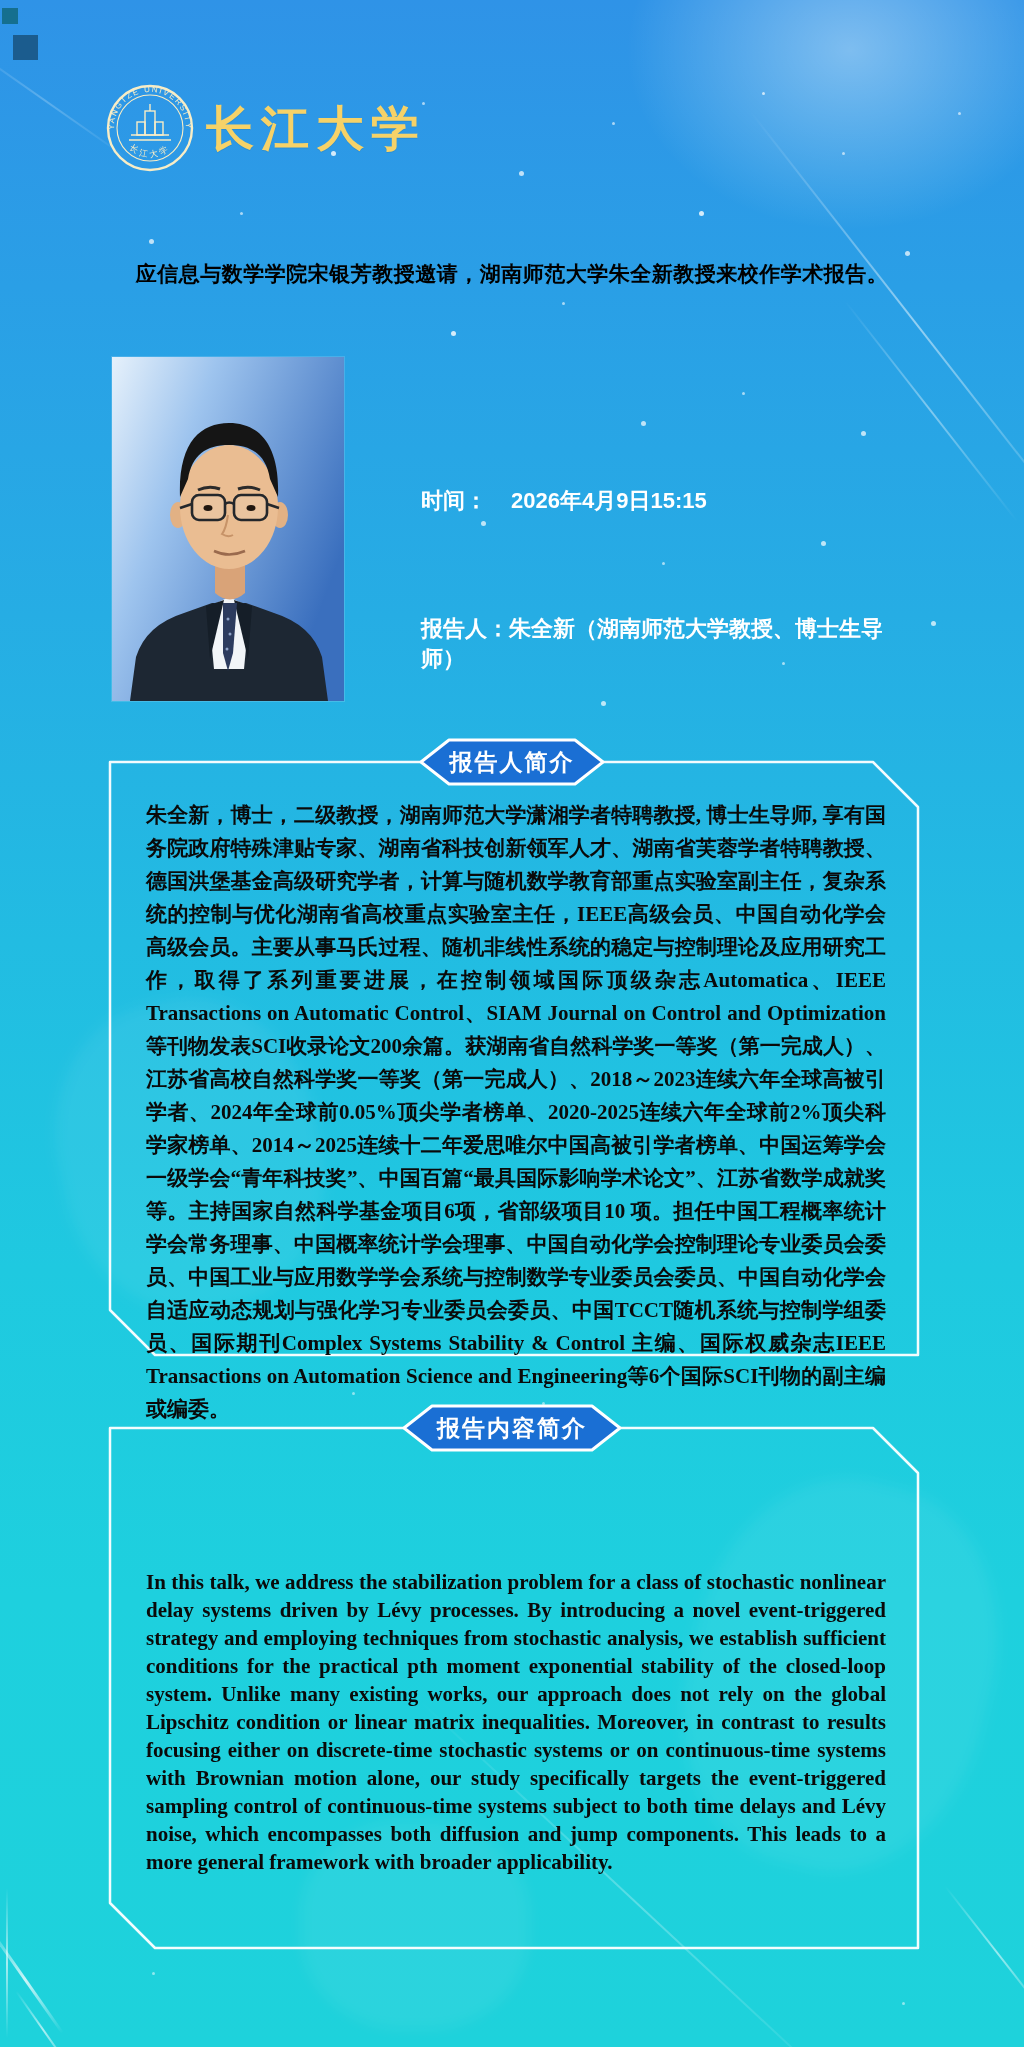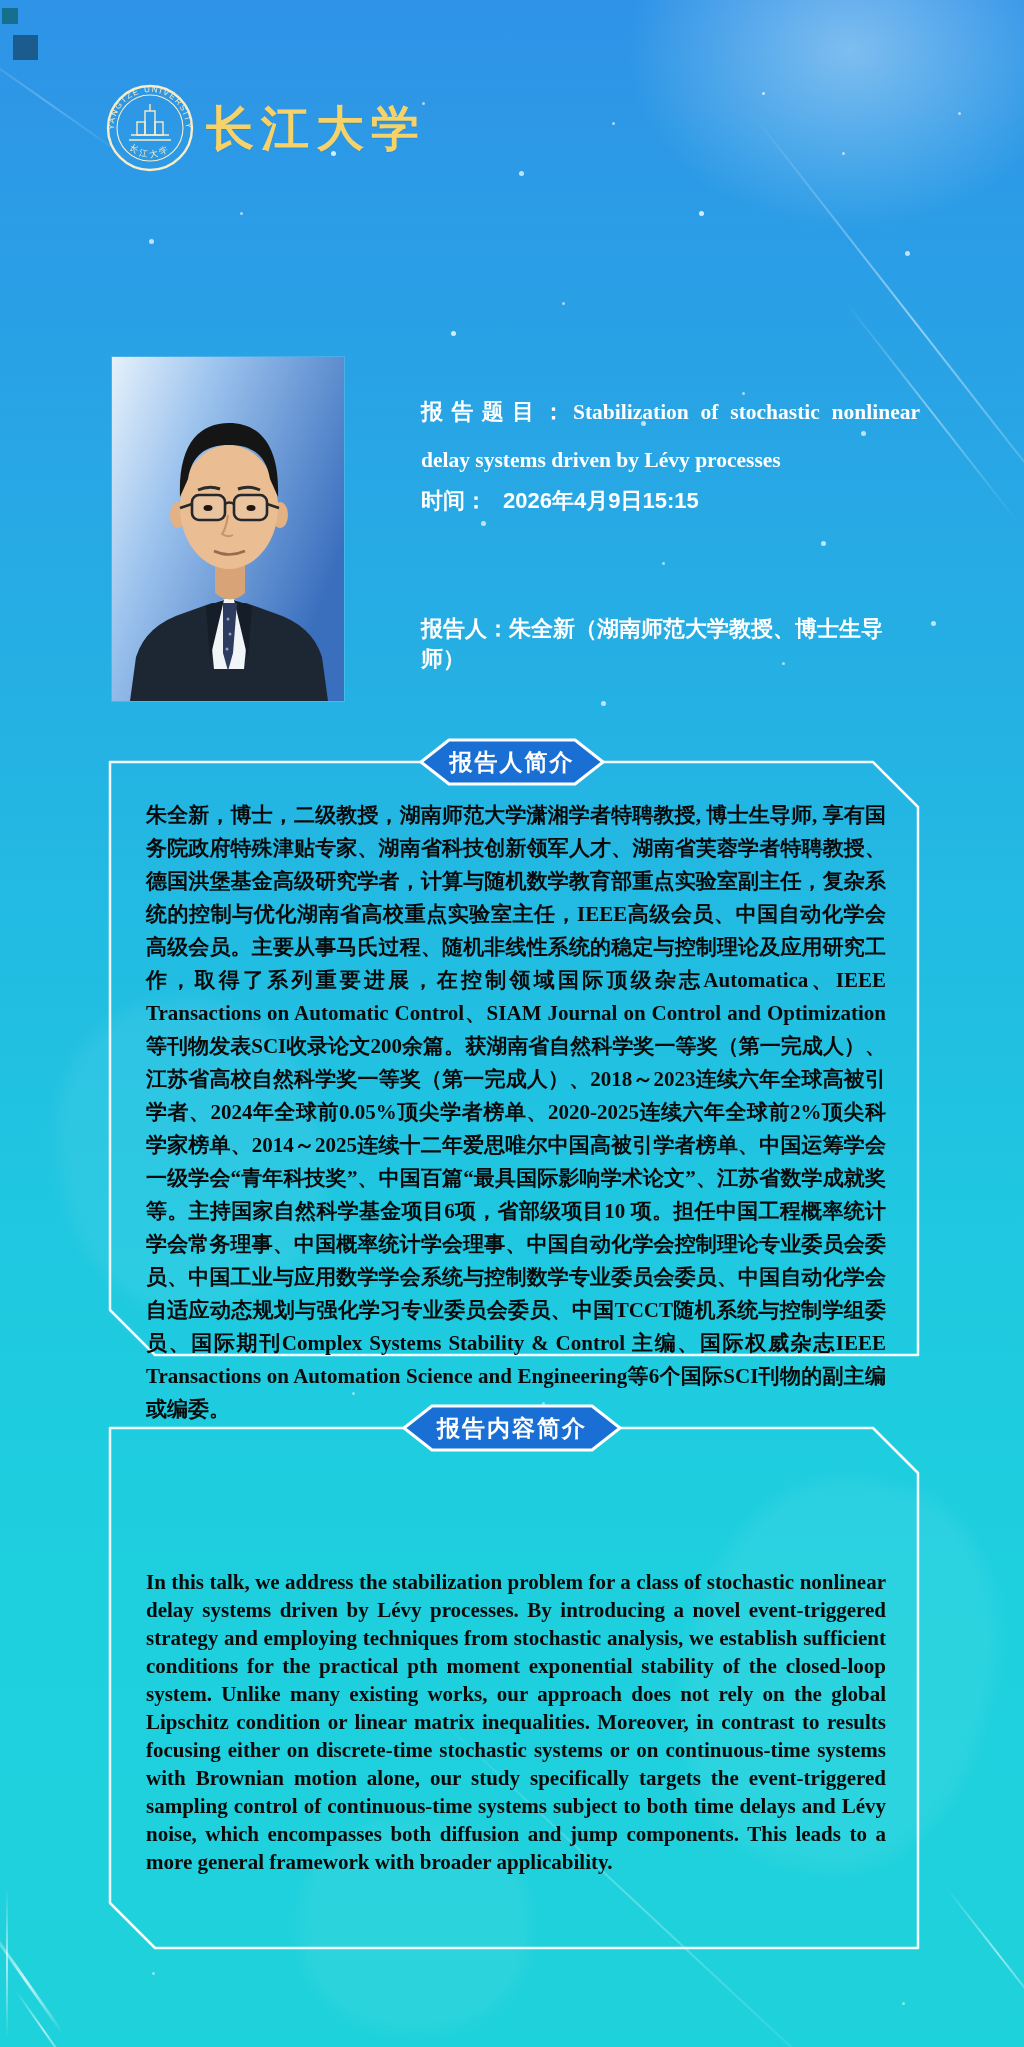--- a/index.html
+++ b/index.html
@@ -51,21 +51,21 @@
     text-shadow:0 1px 0 rgba(0,0,0,.08);}
   
   .announce{left:0;top:260px;width:1024px;text-align:center;color:#000;
     font-size:21px;font-weight:700;letter-spacing:.5px;}
   
   .photo{left:112px;top:357px;width:232px;height:344px;box-shadow:0 0 0 1px rgba(255,255,255,.15);}
   
   .drow{left:421px;width:499px;color:#fff;}
   .lbl{font-weight:700;font-size:22px;}
   .lbl-sp{letter-spacing:2px;}
-  .gap{margin-right:16px;}
+  .gap{margin-right:24px;}
   .serifv{font-family:"Liberation Serif","DejaVu Serif",serif;font-weight:700;font-size:21.5px;}
   .sansv{font-weight:700;font-size:22px;}
   .title-row{top:388px;line-height:47px;text-align:justify;}
   .time-row{top:486px;}
   .venue-row{top:548px;}
   .speaker-row{top:614px;}
   
   .overlay{left:0;top:0;width:1024px;height:2047px;pointer-events:none;}
   .overlay polygon.panel{fill:none;stroke:rgba(255,255,255,.95);stroke-width:2.5;stroke-linejoin:round;}
   .overlay polygon.badge{fill:#1a6fd4;stroke:#ffffff;stroke-width:3;stroke-linejoin:round;}
@@ -119,20 +119,21 @@
       <rect x="39" y="27" width="10" height="24"></rect>
       <rect x="31" y="38" width="8" height="13"></rect>
       <rect x="49" y="38" width="8" height="13"></rect>
       <line x1="25" y1="51" x2="63" y2="51"></line>
       <line x1="23" y1="56" x2="65" y2="56"></line>
     </g>
   </svg>
 
   <div class="abs uni-name">长江大学</div>
 
+  <div class="abs announce">应信息与数学学院宋银芳教授邀请，湖南师范大学朱全新教授来校作学术报告。</div>
 
   <svg class="abs photo" viewBox="0 0 232 344">
     <defs>
       <linearGradient id="pbg" x1="0" y1="0" x2="1" y2="0.55">
         <stop offset="0" stop-color="#e6f1fb"></stop>
         <stop offset="0.35" stop-color="#9ec4ee"></stop>
         <stop offset="1" stop-color="#3a6fbe"></stop>
       </linearGradient>
     </defs>
     <rect x="0" y="0" width="232" height="344" fill="url(#pbg)"></rect>
@@ -159,23 +160,20 @@
         <path d="M80,147 L68,151" fill="none"></path>
         <path d="M155,147 L167,151" fill="none"></path>
       </g>
       <ellipse cx="96" cy="151" rx="4.5" ry="3" fill="#20160f"></ellipse>
       <ellipse cx="139" cy="151" rx="4.5" ry="3" fill="#20160f"></ellipse>
       <path d="M116,158 Q114,172 110,177 Q116,181 121,178" stroke="#c79368" stroke-width="2" fill="none"></path>
       <path d="M102,194 Q117,201 133,194" stroke="#9a6a4d" stroke-width="2.5" fill="none"></path>
     </g>
   </svg>
 
-  <div class="abs drow title-row">
-    <span class="lbl lbl-sp">报告题目：</span><span class="serifv">Stabilization of stochastic nonlinear delay systems driven by Lévy processes</span>
-  </div>
   <div class="abs drow time-row">
     <span class="lbl gap">时间：</span><span class="sansv">2026年4月9日15:15</span>
   </div>
   <div class="abs drow speaker-row">
     <span class="lbl">报告人：</span><span class="sansv">朱全新（湖南师范大学教授、博士生导师）</span>
   </div>
 
   <svg class="abs overlay" viewBox="0 0 1024 2047">
     <polygon class="panel" points="110,762 873,762 918,807 918,1355 155,1355 110,1310"></polygon>
     <polygon class="panel" points="110,1428 873,1428 918,1473 918,1948 155,1948 110,1903"></polygon>

